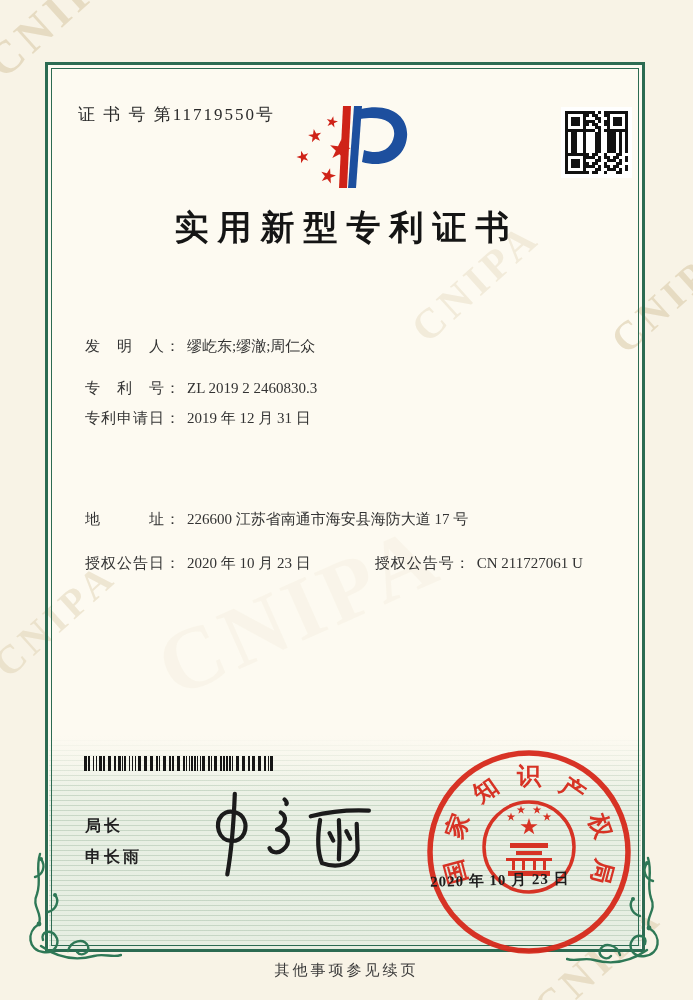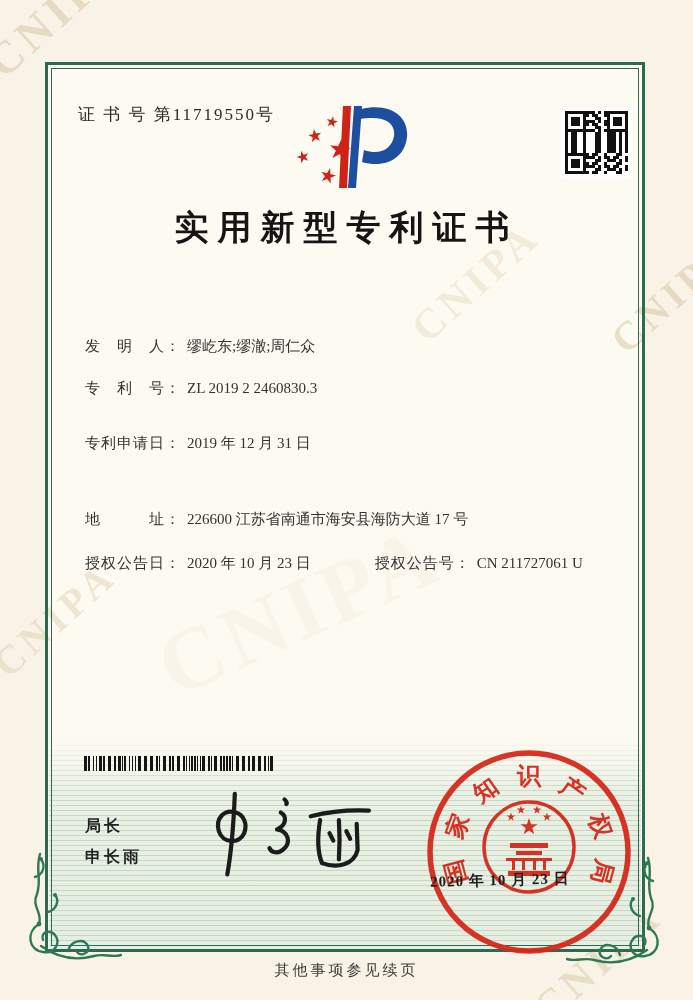--- a/index.html
+++ b/index.html
@@ -570,21 +570,21 @@
       </div>
 
     <div class="title">实用新型专利证书</div>
 
     <div class="row" style="top:337px">
       <span class="lbl">发　明　人：</span><span class="val">缪屹东;缪澈;周仁众</span>
     </div>
     <div class="row" style="top:379px">
       <span class="lbl">专　利　号：</span><span class="val">ZL 2019 2 2460830.3</span>
     </div>
-    <div class="row" style="top:434px">
+    <div class="row" style="top:409px">
       <span class="lbl">专利申请日：</span><span class="val">2019 年 12 月 31 日</span>
     </div>
     <div class="row" style="top:510px">
       <span class="lbl">地　　　址：</span><span class="val">226600 江苏省南通市海安县海防大道 17 号</span>
     </div>
     <div class="row" style="top:554px">
       <span class="lbl">授权公告日：</span><span class="val">2020 年 10 月 23 日</span><span class="lbl grp2">授权公告号：</span><span class="val">CN 211727061 U</span>
     </div>
 
     <div class="paras">

